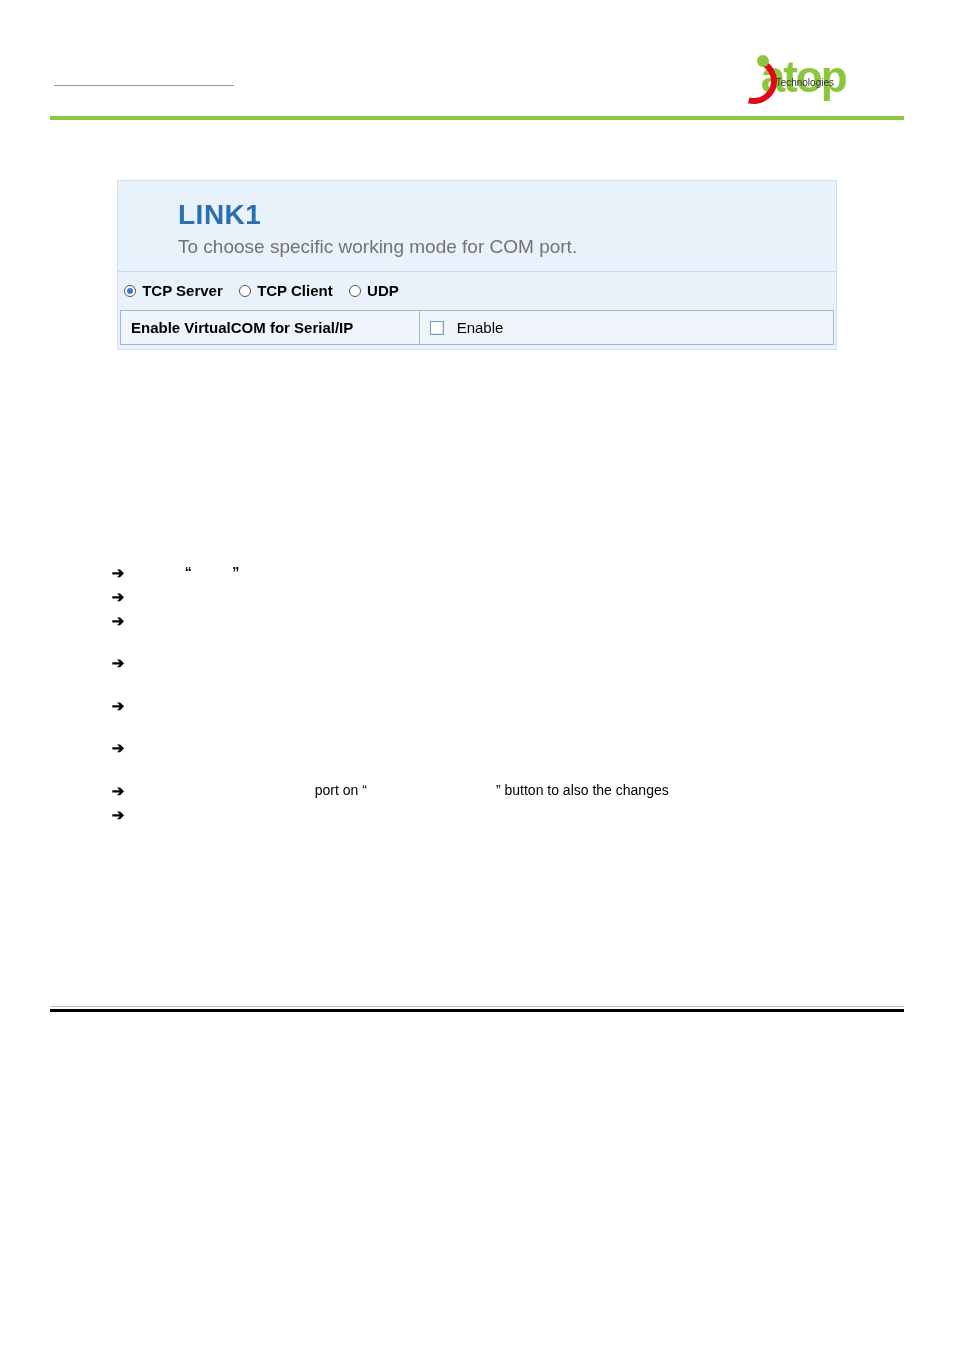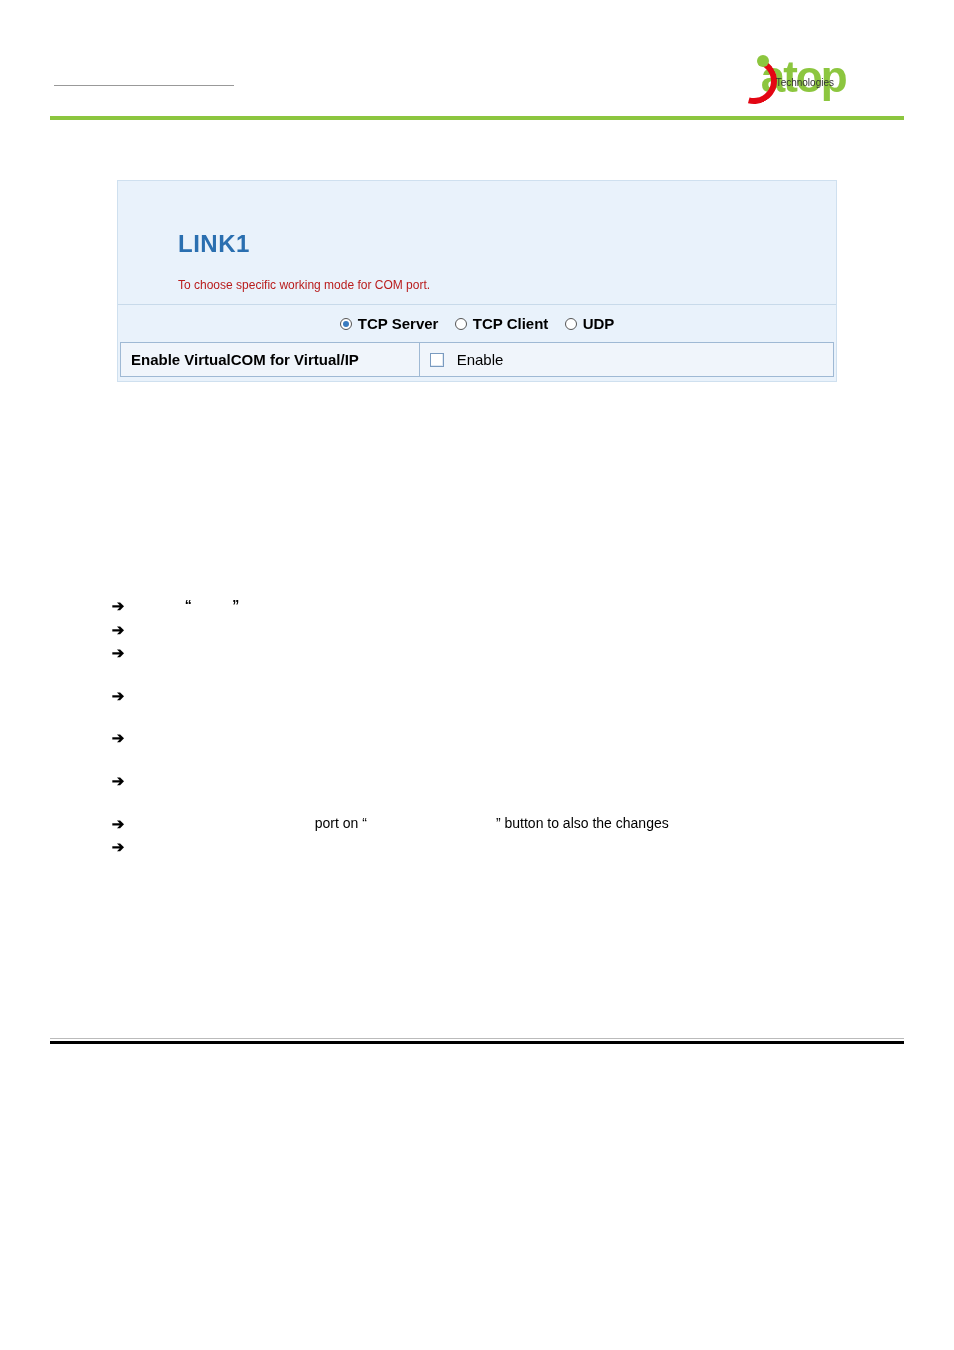--- a/index.html
+++ b/index.html
@@ -33,24 +33,24 @@
 
   .section-title { color: #fff; font-size: 14px; margin-top: 35px; margin-bottom: 6px; font-weight: bold; }
 
   .panel {
     background: #e9f2fb;
     border: 1px solid #cfe0ef;
     margin: 0 auto;
     width: 720px;
   }
   .panel-header { padding: 14px 60px 10px 60px; }
-  .link1 { color: #2a6fb0; font-size: 24px; font-weight: bold; letter-spacing: 0.5px; margin-top: 32px; }
-  .link1-sub { color: #b91c1c; font-size: 12px; margin-top: 16px; }
+  .link1 { color: #2a6fb0; font-size: 28px; font-weight: bold; letter-spacing: 0.5px; }
+  .link1-sub { color: #737373; font-size: 19px; margin-top: 0; }
   .mode-row {
-    text-align: center; padding: 8px 0;
+    text-align: left; padding: 8px 0;
     border-top: 1px solid #c8daea;
   }
   .mode-item { font-weight: bold; color: #000; font-size: 15px; margin: 0 6px; }
   .radio {
     display: inline-block; width: 12px; height: 12px; border: 1px solid #555;
     border-radius: 50%; vertical-align: -1px; margin-right: 2px; background: #fff;
   }
   .radio.checked::after {
     content: ""; display: block; width: 6px; height: 6px; background: #3a7bbf;
     border-radius: 50%; margin: 2px auto;
@@ -123,21 +123,21 @@
       <span>TCP Client</span>
     </span>
     <span class="mode-item">
       <span class="radio"></span>
       <span>UDP</span>
     </span>
   </div>
   <table class="config-table">
     <tbody>
         <tr>
-      <td class="key">Enable VirtualCOM for Virtual/IP</td>
+      <td class="key">Enable VirtualCOM for Serial/IP</td>
       <td>
         <span class="checkbox"></span>
         <span>Enable</span>
       </td>
     </tr>
   </tbody>
     </table>
 </div>
 
 <div class="fig-caption">Fig 38. Com1 setup-TCP server mode</div>

